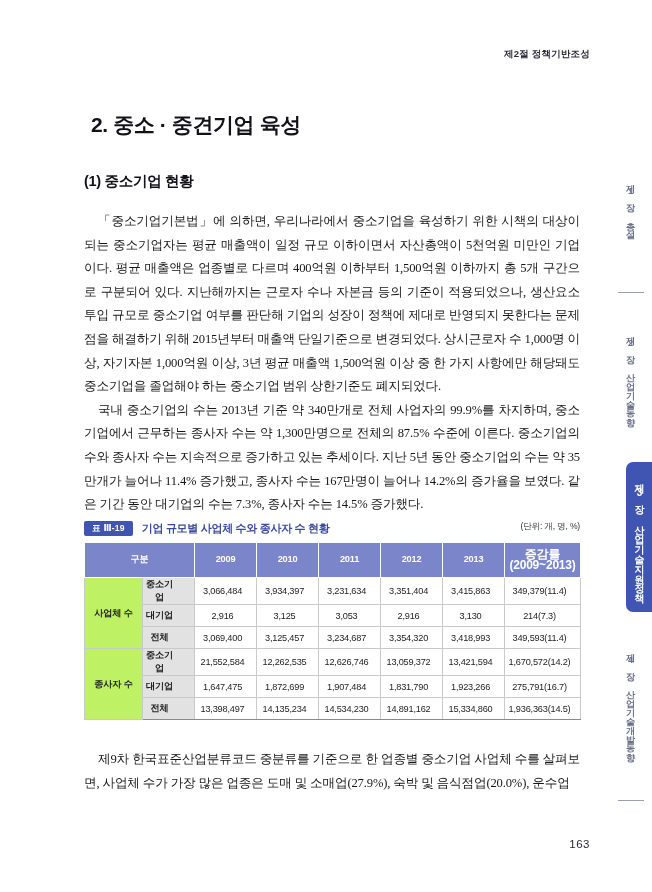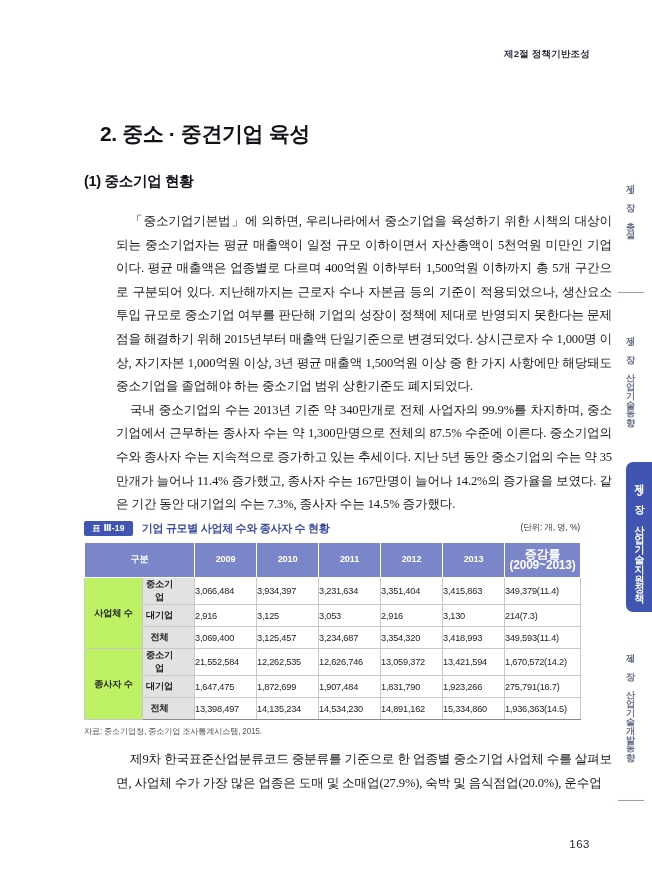--- a/index.html
+++ b/index.html
@@ -41,21 +41,21 @@
     top: 0;
     width: 496px;
   }
 
   h1.section-title {
     font-family: "Liberation Sans", "DejaVu Sans", sans-serif;
     font-size: 21px;
     font-weight: bold;
     letter-spacing: -0.4px;
     color: #111118;
-    margin: 16px;
+    margin: 7px;
     position: absolute;
     top: 104px;
     left: 0;
   }
 
   h2.sub-title {
     font-family: "Liberation Sans", "DejaVu Sans", sans-serif;
     font-size: 14.5px;
     font-weight: bold;
     letter-spacing: -0.3px;
@@ -69,40 +69,39 @@
   .body-block {
     position: absolute;
     left: 0;
     width: 496px;
     font-size: 12.6px;
     line-height: 23.6px;
     text-align: justify;
     text-justify: inter-character;
     letter-spacing: -0.15px;
     color: #171717;
-    margin-left: 32px;
   }
   .body-block p {
     margin: 0;
     text-indent: 14px;
   }
   #para-top { top: 210px; }
   #para-bottom { top: 748px; }
 
   
   .table-block {
     position: absolute;
     left: 0;
     top: 521px;
     width: 496px;
   }
 
   .table-caption-row {
     display: flex;
-    align-items: center;
+    align-items: flex-start;
     justify-content: space-between;
     margin-bottom: 6px;
     gap: 26px;
   }
   .caption-left {
     display: flex;
     align-items: center;
     gap: 9px;
   }
   .caption-tag {
@@ -157,21 +156,21 @@
     border: 1px solid #ffffff;
     height: 34px;
     line-height: 11.5px;
   }
   table.data-table thead th.col-delta {
     font-size: 12px;
   }
   table.data-table tbody td {
     background: #ffffff;
     border: 1px solid #c9c9c9;
-    text-align: left;
+    text-align: center;
     padding-right: 6px;
     color: #1d1d1d;
     vertical-align: middle;
   }
   table.data-table tbody td.rowhead-group {
     background: #bef264;
     text-align: center;
     padding-right: 0;
     font-weight: bold;
     color: #1d1d1d;
@@ -354,21 +353,20 @@
               <td>13,398,497</td>
               <td>14,135,234</td>
               <td>14,534,230</td>
               <td>14,891,162</td>
               <td>15,334,860</td>
               <td>1,936,363(14.5)</td>
             </tr>
           </tbody>
       </table>
 
-      <div class="table-source">자료: 중소기업청, 중소기업 조사통계시스템, 2015.</div>
     </div>
 
     <div class="body-block" id="para-bottom">
       <p>제9차 한국표준산업분류코드 중분류를 기준으로 한 업종별 중소기업 사업체 수를 살펴보면, 사업체 수가 가장 많은 업종은 도매 및 소매업(27.9%), 숙박 및 음식점업(20.0%), 운수업</p>
     </div>
 
   </div>
 
   <div class="side-rail">
     <div class="side-tab" style="top:172px;height:66px;">

